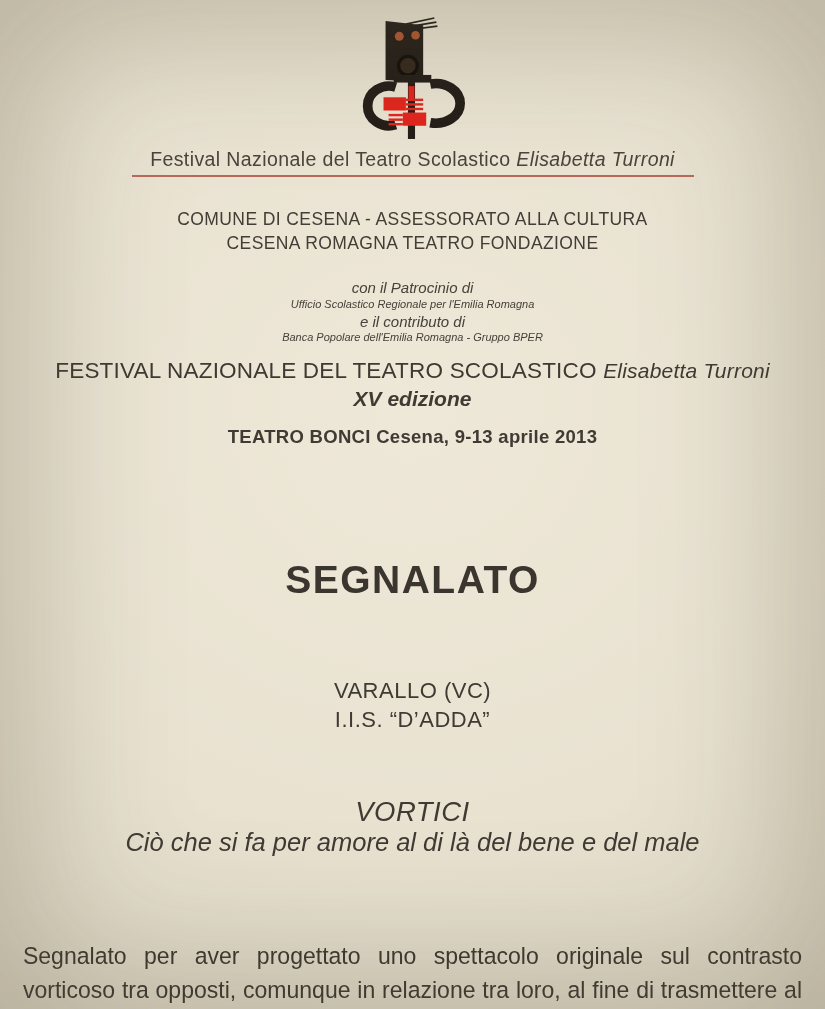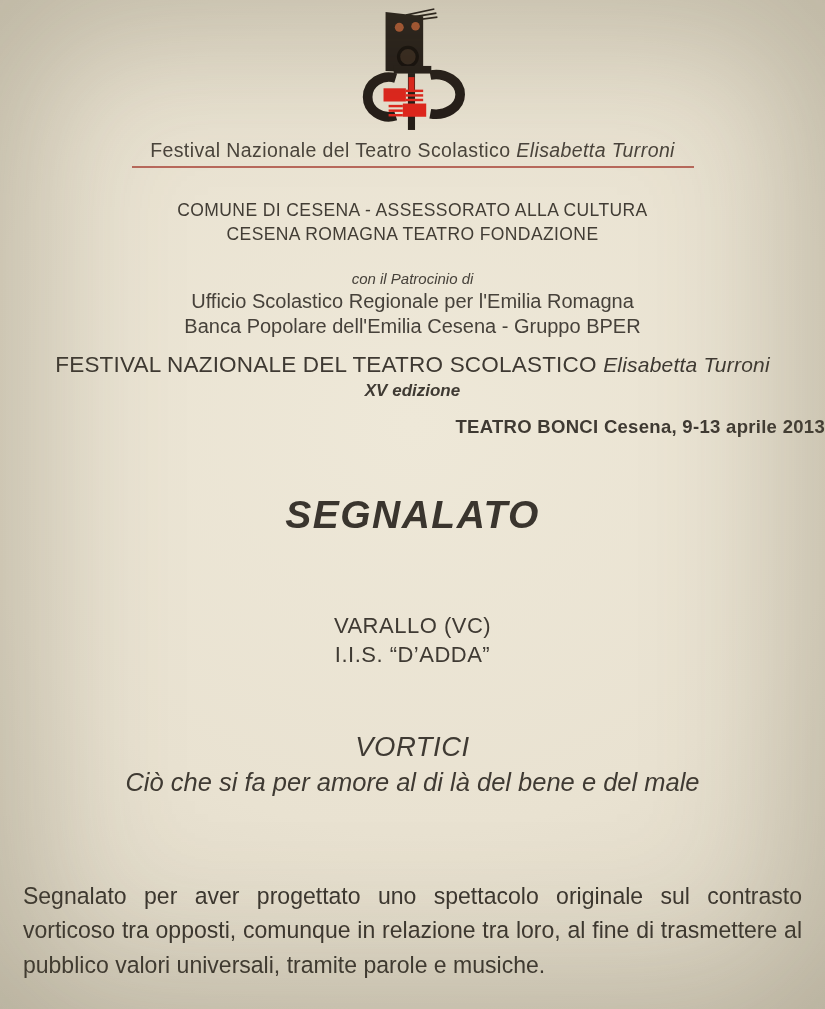--- a/index.html
+++ b/index.html
@@ -9,21 +9,21 @@
     overflow: hidden;
   }
   .page {
     position: relative;
     width: 825px;
     height: 1009px;
     background: radial-gradient(ellipse 120% 90% at 50% 42%,
                 #eee8d8 0%, #e9e2d1 45%, #e0d9c8 70%, #d2cbba 90%, #c3bcac 100%);
     color: #3f3a33;
     text-align: center;
-    padding-top: 8px;
+    padding-top: 17px;
   }
   .vignette {
     position: absolute; inset: 0; pointer-events: none;
     box-shadow: inset 0 0 140px 40px rgba(95, 85, 62, 0.28);
   }
   .logo { display: block; margin: 0 auto; }
   .festival-line {
     margin-top: 7px;
     font-size: 19.5px;
     letter-spacing: 0.4px;
@@ -37,63 +37,61 @@
   }
   .organizers {
     margin-top: 30px;
     font-size: 17.5px;
     line-height: 1.38;
     letter-spacing: 0.4px;
     color: #423d35;
   }
   .patronage { margin-top: 23px; color: #46413a; }
   .patronage .small-italic { font-style: italic; font-size: 15px; line-height: 1.3; }
-  .patronage .small-reg { font-size: 20px; line-height: 1.25; }
+  .patronage .small-reg { font-size: 11px; line-height: 1.25; font-style: italic; }
   .festival-title {
     margin-top: 13px;
     font-size: 22.5px;
     letter-spacing: 0.2px;
     color: #3e3932;
   }
   .festival-title .it { font-style: italic; font-size: 21px; }
   .edition {
     margin-top: 3px;
     font-weight: bold; font-style: italic;
-    font-size: 17px;
+    font-size: 21px;
     text-align: center;
   }
   .venue {
     margin-top: 15px;
     font-weight: bold;
     font-size: 18.5px;
     letter-spacing: 0.3px;
-    text-align: right;
   }
   .award {
-    margin-top: 55px;
+    margin-top: 110px;
     font-size: 39px;
-    font-weight: bold; font-style: italic;
+    font-weight: bold; 
     letter-spacing: 1.5px;
     color: #3a352e;
   }
   .school {
     margin-top: 74px;
     font-size: 22px;
     line-height: 1.32;
     letter-spacing: 0.5px;
   }
   .play-title {
     margin-top: 62px;
     font-style: italic;
     font-size: 27.5px;
     letter-spacing: 0.5px;
     text-align: center;
   }
   .play-subtitle {
-    margin-top: 5px;
     font-style: italic;
     font-size: 25.5px;
   }
   .motivation {
     margin-top: 84px;
     padding: 0 15px;
     font-size: 23.5px;
     line-height: 1.42;
     text-align: justify;
     color: #3b362f;
@@ -150,21 +148,22 @@
   <div class="red-rule"></div>
 
   <div class="organizers">
     <div>COMUNE DI CESENA - ASSESSORATO ALLA CULTURA</div>
     <div>CESENA ROMAGNA TEATRO FONDAZIONE</div>
   </div>
 
   <div class="patronage">
     <div class="small-italic">con il Patrocinio di</div>
     <div class="small-reg">Ufficio Scolastico Regionale per l'Emilia Romagna</div>
-    <div class="small-reg">Banca Popolare dell'Emilia Cesena - Gruppo BPER</div>
+    <div class="small-italic">e il contributo di</div>
+    <div class="small-reg">Banca Popolare dell'Emilia Romagna - Gruppo BPER</div>
   </div>
 
   <div class="festival-title">
     <span>FESTIVAL NAZIONALE DEL TEATRO SCOLASTICO</span>
     <span class="it">Elisabetta Turroni</span>
   </div>
   <div class="edition">XV edizione</div>
 
   <div class="venue">
     <span>TEATRO BONCI</span>

